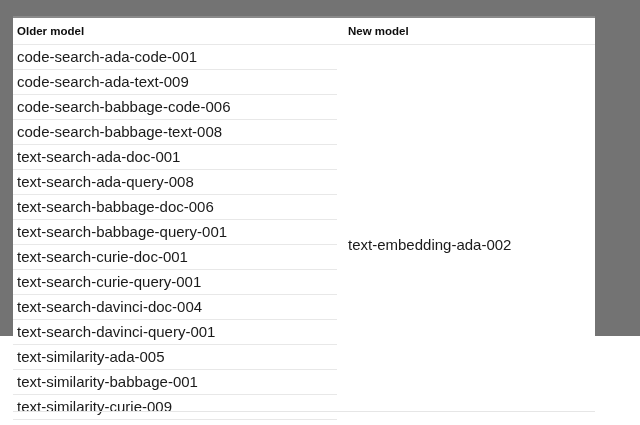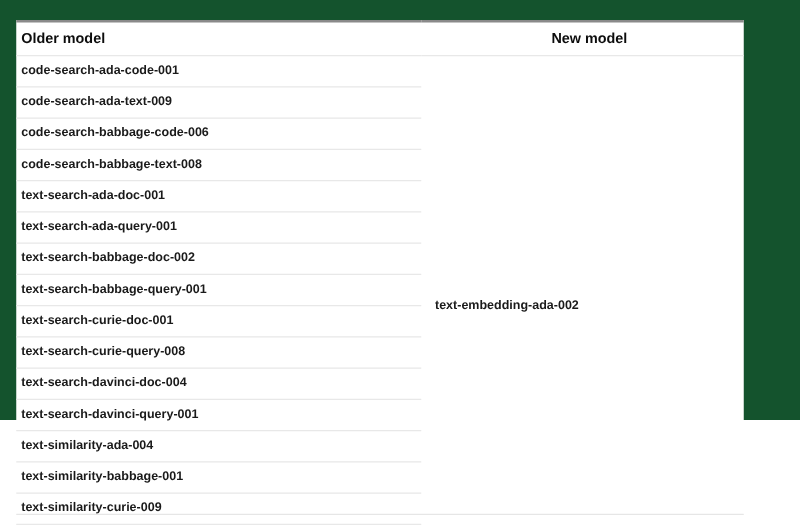--- a/index.html
+++ b/index.html
@@ -13,21 +13,21 @@
     background: #ffffff;
     font-family: "Liberation Sans", sans-serif;
     color: #1a1a1a;
     overflow: hidden;
   }
 
   .page {
     position: relative;
     width: 640px;
     height: 336px;
-    background: #14532d;
+    background: #737373;
   }
 
   
   .table-wrap {
     position: absolute;
     left: 13px;
     top: 16px;
     width: 582px;
   }
 
@@ -54,32 +54,31 @@
     line-height: 14px;
     color: #0d0d0d;
     padding: 6px 0 6px 4px;
     border-bottom: 1px solid #e8e8e8;
     vertical-align: bottom;
     white-space: nowrap;
   }
 
   thead th.th-new {
     padding-left: 11px;
-    text-align: center;
   }
 
   
   tbody td {
-    font-size: 10px;
+    font-size: 15px;
     line-height: 14px;
     color: #1a1a1a;
     padding: 5px 0 5px 4px;
     vertical-align: middle;
     white-space: nowrap;
-    font-weight: bold;
+    font-weight: normal;
   }
 
   
   tbody td.cell-old {
     border-bottom: 1px solid #e8e8e8;
     height: 14px;
   }
 
   
   tbody tr:last-child td.cell-old {
@@ -133,42 +132,42 @@
           <tr>
             <td class="cell-old">code-search-babbage-code-006</td>
           </tr>
           <tr>
             <td class="cell-old">code-search-babbage-text-008</td>
           </tr>
           <tr>
             <td class="cell-old">text-search-ada-doc-001</td>
           </tr>
           <tr>
-            <td class="cell-old">text-search-ada-query-001</td>
+            <td class="cell-old">text-search-ada-query-008</td>
           </tr>
           <tr>
-            <td class="cell-old">text-search-babbage-doc-002</td>
+            <td class="cell-old">text-search-babbage-doc-006</td>
           </tr>
           <tr>
             <td class="cell-old">text-search-babbage-query-001</td>
           </tr>
           <tr>
             <td class="cell-old">text-search-curie-doc-001</td>
           </tr>
           <tr>
-            <td class="cell-old">text-search-curie-query-008</td>
+            <td class="cell-old">text-search-curie-query-001</td>
           </tr>
           <tr>
             <td class="cell-old">text-search-davinci-doc-004</td>
           </tr>
           <tr>
             <td class="cell-old">text-search-davinci-query-001</td>
           </tr>
           <tr>
-            <td class="cell-old">text-similarity-ada-004</td>
+            <td class="cell-old">text-similarity-ada-005</td>
           </tr>
           <tr>
             <td class="cell-old">text-similarity-babbage-001</td>
           </tr>
           <tr>
             <td class="cell-old">text-similarity-curie-009</td>
           </tr>
           <tr>
             <td class="cell-old">text-similarity-davinci-001</td>
           </tr>

